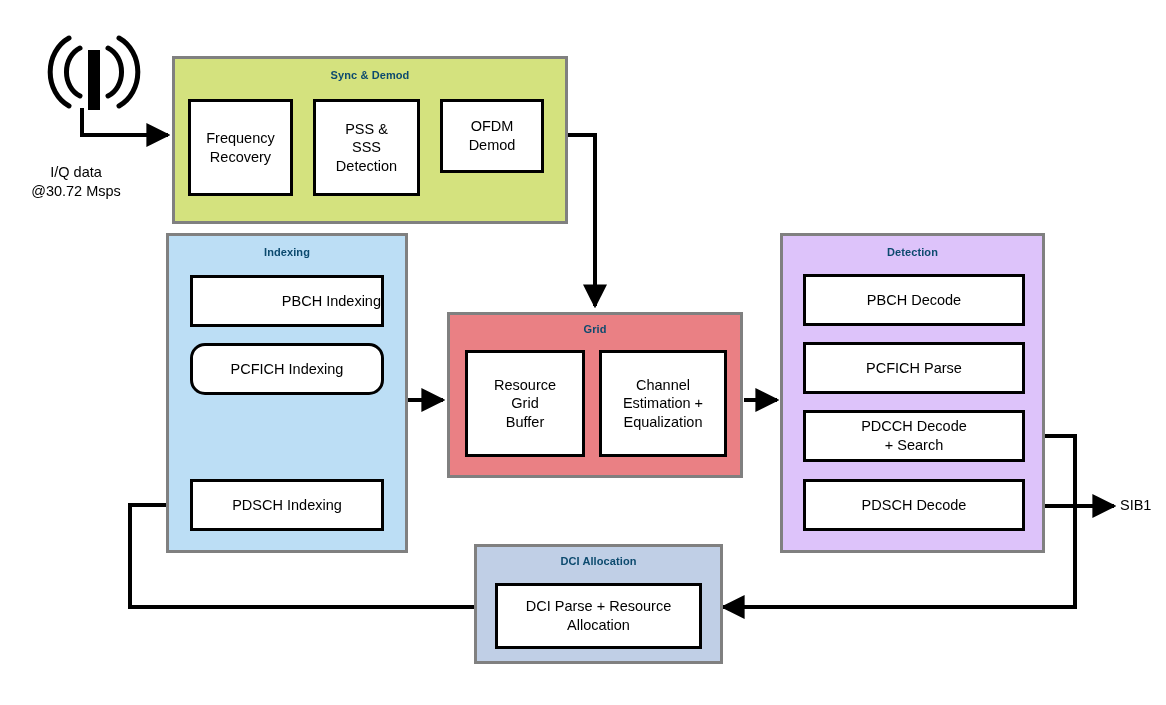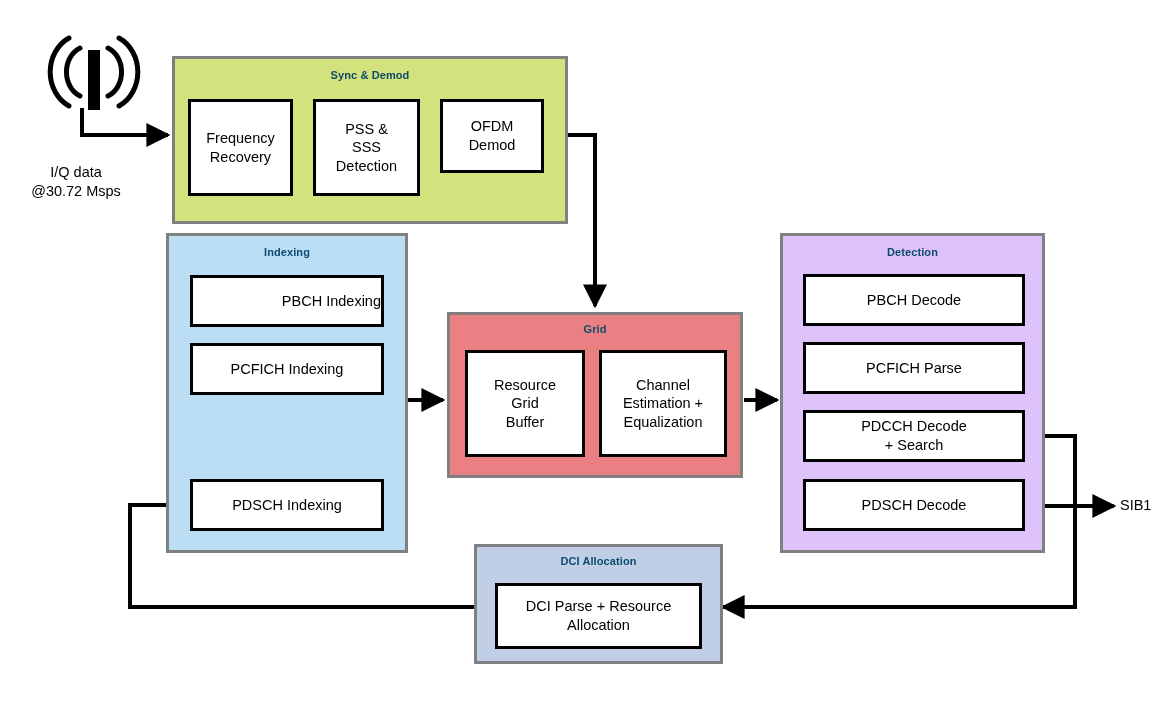--- a/index.html
+++ b/index.html
@@ -125,21 +125,21 @@
     <span>OFDM
 Demod</span>
   </div>
 
   <div class="group" style="left:166px; top:233px; width:242px; height:320px; background:#bcdef5;">
     <div class="group-title" style="top:10px;">Indexing</div>
   </div>
   <div class="leaf" style="left:190px; top:275px; width:194px; height:52px;justify-content:flex-end;">
     <span>PBCH Indexing</span>
   </div>
-  <div class="leaf" style="left:190px; top:343px; width:194px; height:52px;">
+  <div class="leaf" style="left:190px; top:343px; width:194px; height:52px;border-radius:15px;">
     <span>PCFICH Indexing</span>
   </div>
   <div class="leaf" style="left:190px; top:479px; width:194px; height:52px;">
     <span>PDSCH Indexing</span>
   </div>
 
   <div class="group" style="left:447px; top:312px; width:296px; height:166px; background:#ea8084;">
     <div class="group-title" style="top:8px;">Grid</div>
   </div>
   <div class="leaf" style="left:465px; top:350px; width:120px; height:107px;">

